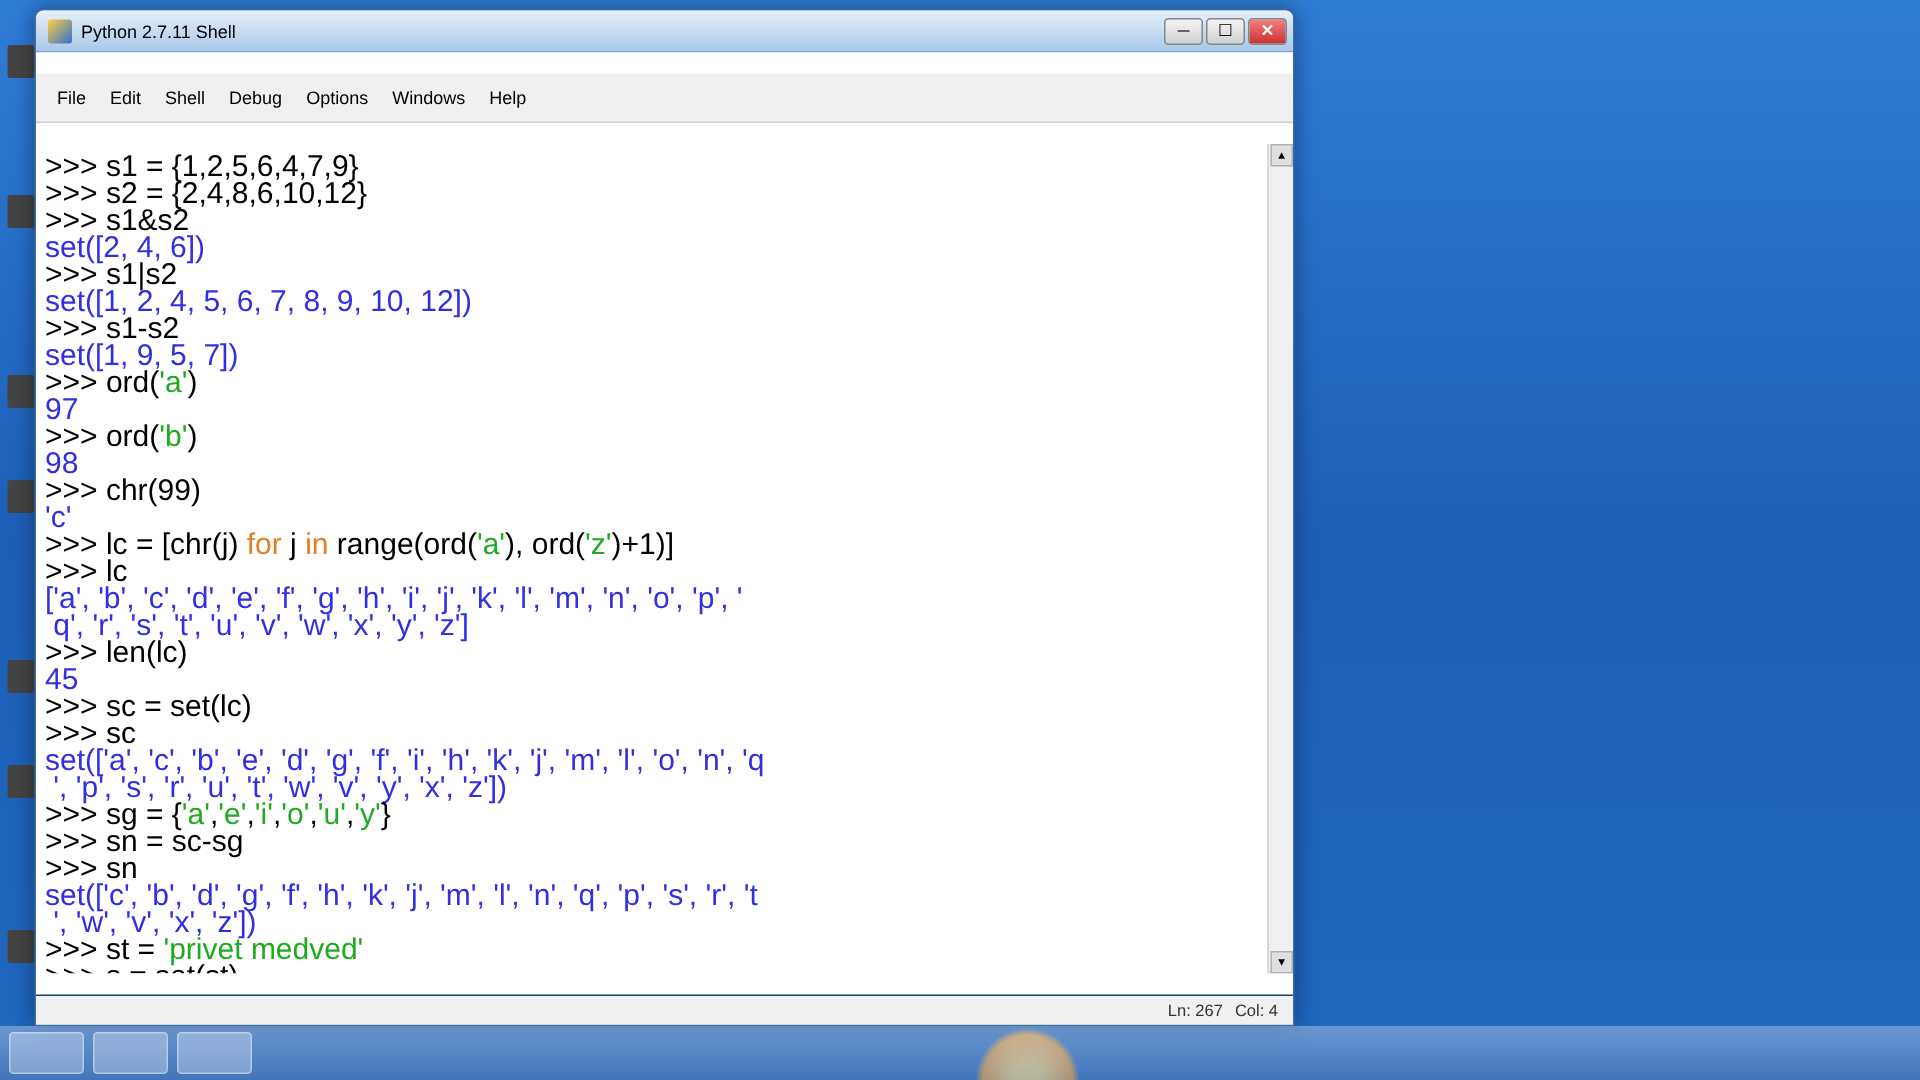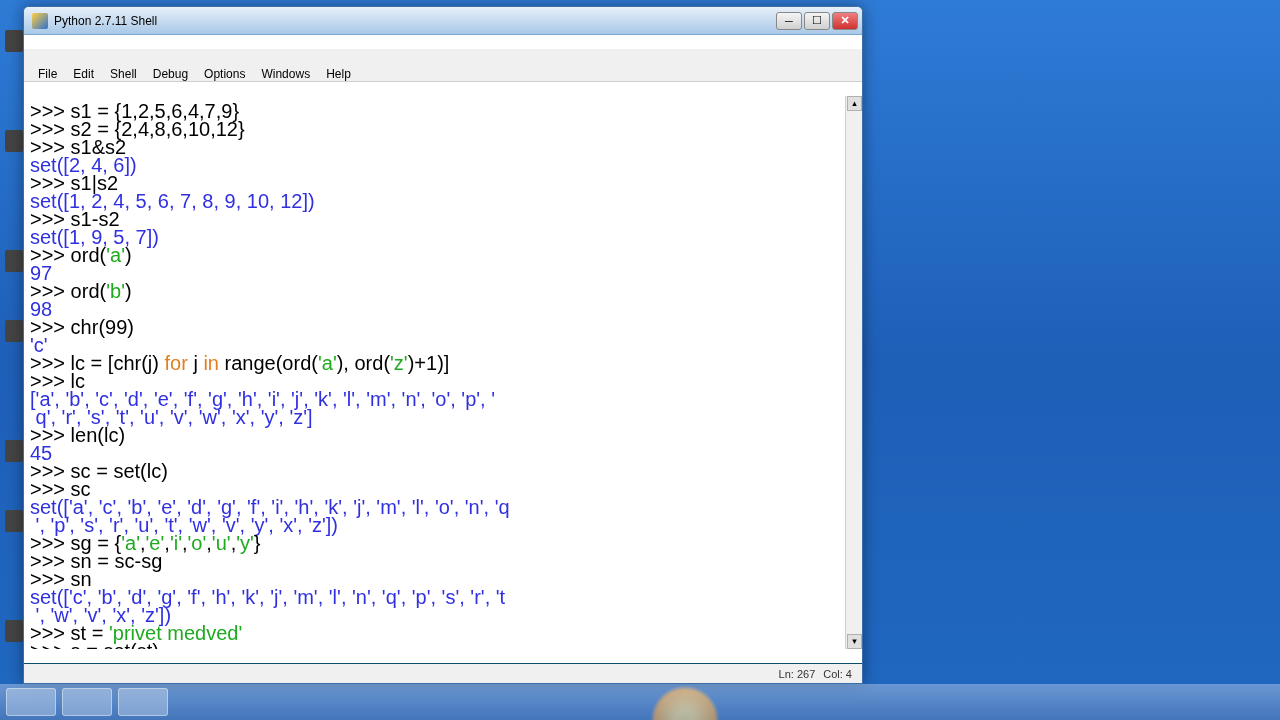--- a/index.html
+++ b/index.html
@@ -70,20 +70,21 @@
   .win-btn.close {
     background: linear-gradient(to bottom, #f08080, #d03030);
     color: #fff;
     font-weight: bold;
   }
   .menubar {
     height: 22px;
     background: #f0f0f0;
     border-bottom: 1px solid #d0d0d0;
     display: flex;
+    align-items: center;
     padding: 16px 6px;
     font-size: 12px;
   }
   .menu-item {
     padding: 2px 8px;
     cursor: pointer;
   }
   .content-wrap {
     flex: 1;
     display: flex;

